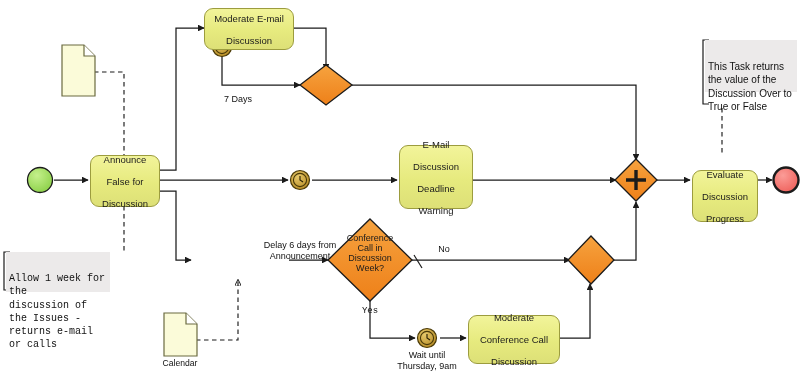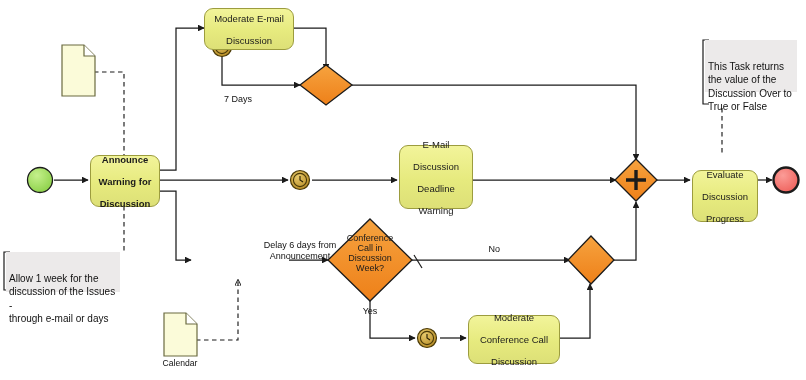--- a/index.html
+++ b/index.html
@@ -141,25 +141,25 @@
 
   <div class="task" style="left:204px;top:8px;width:88px;height:40px;">
     <div class="task-label">
       <span>
         <span>Moderate E-mail</span><br>
         <span>Discussion</span>
       </span>
     </div>
   </div>
 
-  <div class="task" style="left:90px;top:155px;width:68px;height:50px;font-weight:bold;">
+  <div class="task" style="left:90px;top:155px;width:68px;height:50px;">
     <div class="task-label">
       <span>
         <span>Announce</span><br>
-        <span>Warning for</span><br>
+        <span>False for</span><br>
         <span>Discussion</span>
       </span>
     </div>
   </div>
 
   <div class="task" style="left:399px;top:145px;width:72px;height:62px;">
     <div class="task-label">
       <span>
         <span>E-Mail</span><br>
         <span>Discussion</span><br>
@@ -191,36 +191,40 @@
   </div>
 
   <div class="gw-label" style="left:333px;top:233px;width:74px;">
     <span>Conference</span><br>
     <span>Call in</span><br>
     <span>Discussion</span><br>
     <span>Week?</span>
   </div>
 
   <div class="flow-label" style="left:208px;top:66px;width:60px;margin-top:28px;">7 Days</div>
-  <div class="flow-label" style="left:460px;top:244px;width:40px;text-align:right;">No</div>
-  <div class="flow-label" style="left:350px;top:306px;width:40px;">Yes</div>
+  <div class="flow-label" style="left:424px;top:244px;width:40px;">No</div>
+  <div class="flow-label" style="left:350px;top:306px;width:40px;font-family:Liberation Mono, monospace;">Yes</div>
 
   <div class="ev-label" style="left:240px;top:192px;width:120px;margin-top:48px;">
     <span>Delay 6 days from</span><br>
     <span>Announcement</span>
   </div>
+  <div class="ev-label" style="left:375px;top:350px;width:104px;">
+    <span>Wait until</span><br>
+    <span>Thursday, 9am</span>
+  </div>
 
   <div class="doc-label" style="left:140px;top:358px;width:80px;">
     <span>Calendar</span>
   </div>
 
-  <div class="anno" style="left:6px;top:252px;width:114px;height:39px;">
+  <div class="anno" style="left:6px;top:252px;width:104px;height:39px;font-family:Liberation Mono, monospace;">
     <span>Allow 1 week for the</span><br>
     <span>discussion of the Issues -</span><br>
-    <span>through e-mail or days</span>
+    <span>returns e-mail or calls</span>
   </div>
 
   <div class="anno" style="left:705px;top:40px;width:92px;height:52px;">
     <span>This Task returns</span><br>
     <span>the value of the</span><br>
     <span>Discussion Over to</span><br>
     <span>True or False</span>
   </div>
 
 </div>

